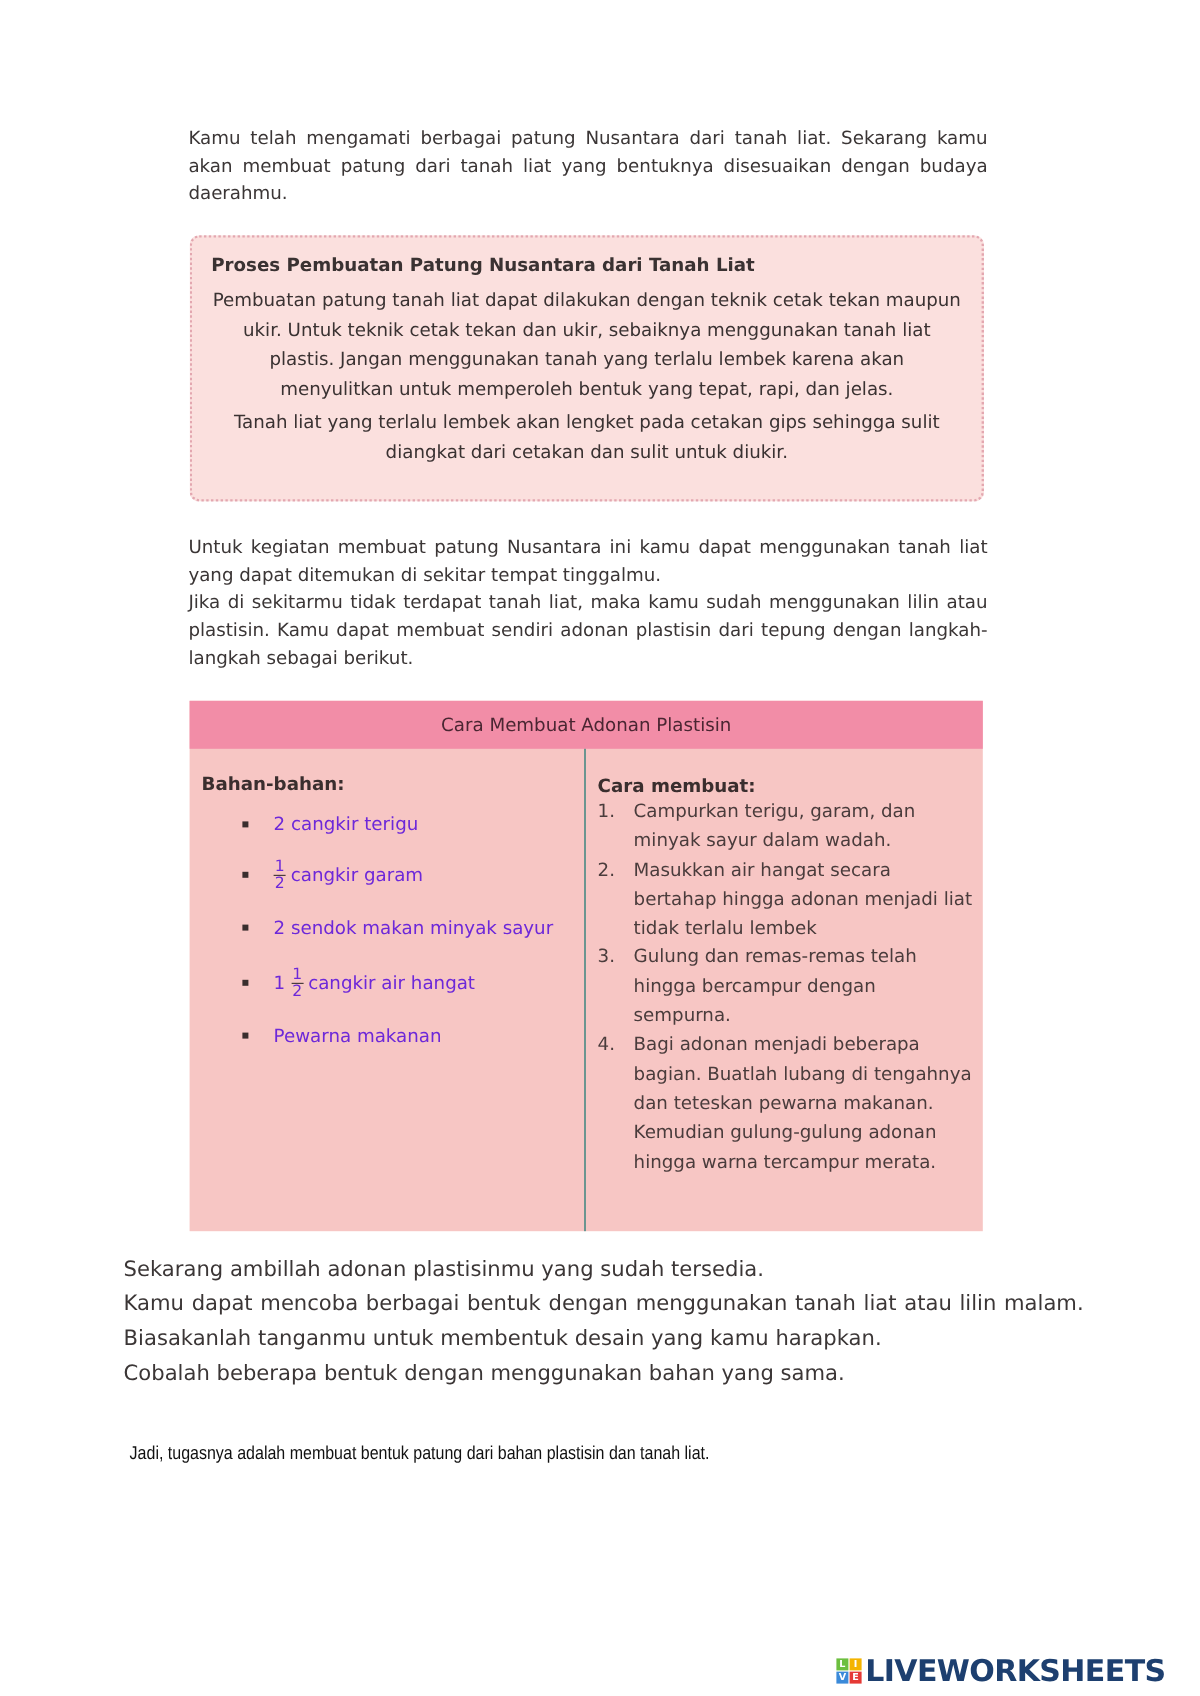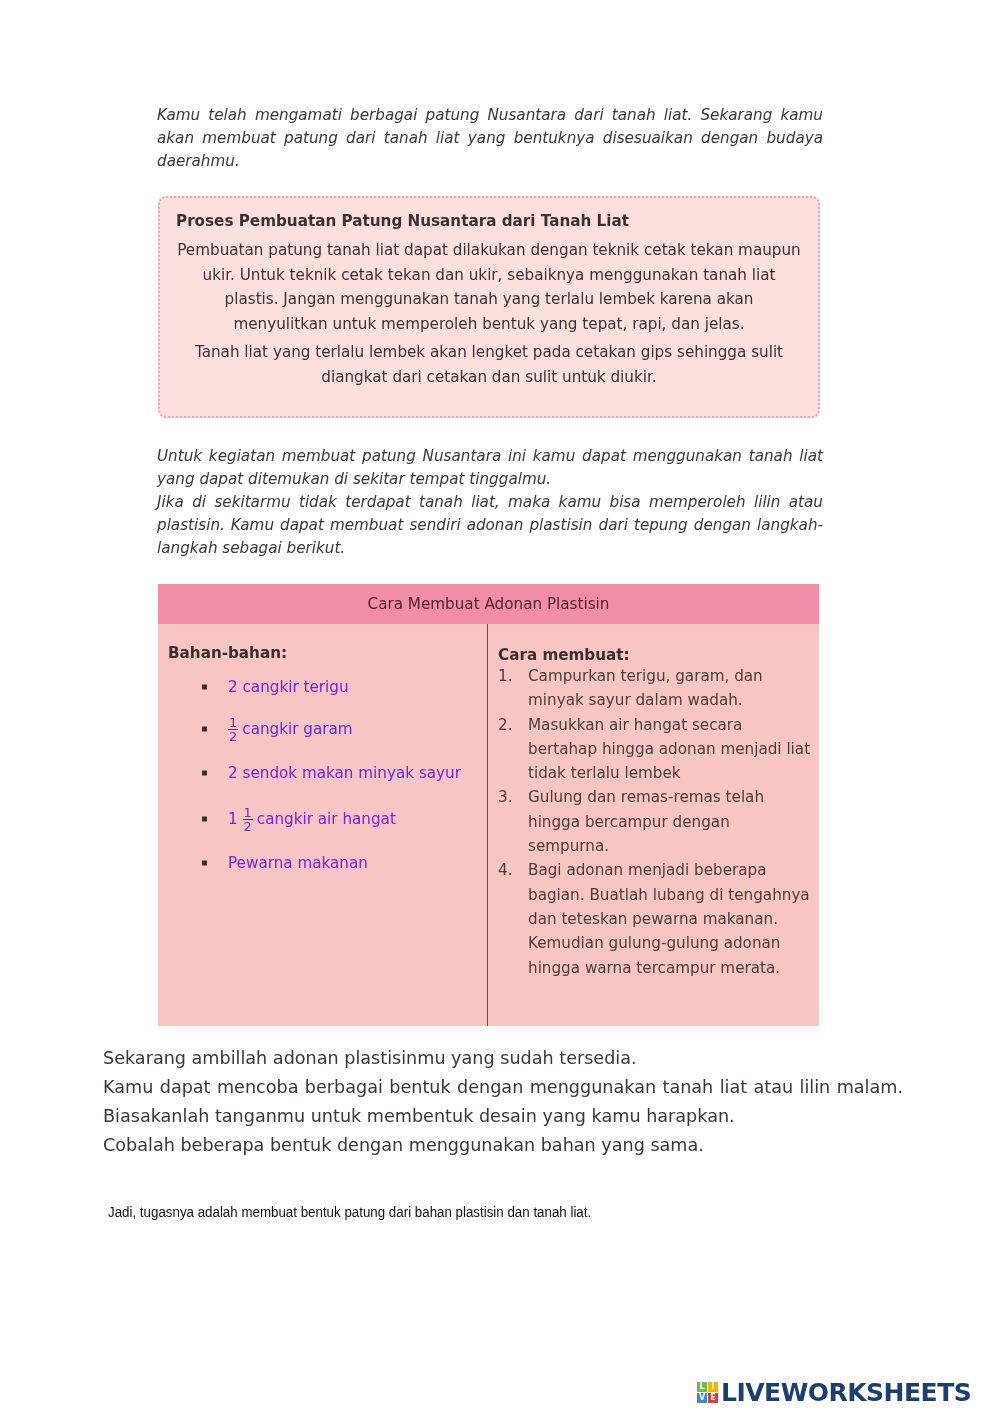--- a/index.html
+++ b/index.html
@@ -1,20 +1,20 @@
 <!DOCTYPE html>
 <html><head>
 <meta charset="utf-8">
 <style>
   html, body { margin:0; padding:0; background:#ffffff; }
   body { width:1000px; height:1413px; position:relative; overflow:hidden;
          font-family:"DejaVu Sans", sans-serif; color:#3a3535; }
   .para { position:absolute; left:157px; width:666px; font-size:15.2px; line-height:23px;
           text-align:justify; color:#3b3636; }
-  .para p { margin:0;font-style:italic; }
+  .para p { margin:0; }
   .infobox { position:absolute; left:158px; top:196px; width:662px; height:222px;
              background:#fbe0de; border:2px dotted #e3a7b0; border-radius:8px; box-sizing:border-box;
              padding:12px 16px 0 16px; }
   .infobox h3 { margin:0 0 6px 0; font-size:15.2px; font-weight:bold; color:#3a3232; line-height:22px; }
   .infobox p { margin:0 0 4px 0; font-size:15.2px; line-height:24.5px; color:#3a3232;text-align:center; }
   .tbl { position:absolute; left:158px; top:584px; width:661px; height:442px; background:#f7c6c4; }
   .tbl-head { height:40px; background:#f28da7; display:flex; align-items:center; justify-content:center;
               font-size:15.2px; color:#4a2632; font-weight:normal; }
   .tbl-body { display:flex; height:402px; }
   .col-left { width:330px; border-right:1px solid #0f766e; padding:20px 16px 0 10px; box-sizing:border-box; }
@@ -51,21 +51,21 @@
 </div>
 
 <div class="infobox">
   <h3>Proses Pembuatan Patung Nusantara dari Tanah Liat</h3>
   <p>Pembuatan patung tanah liat dapat dilakukan dengan teknik cetak tekan maupun ukir. Untuk teknik cetak tekan dan ukir, sebaiknya menggunakan tanah liat plastis. Jangan menggunakan tanah yang terlalu lembek karena akan menyulitkan untuk memperoleh bentuk yang tepat, rapi, dan jelas.</p>
   <p>Tanah liat yang terlalu lembek akan lengket pada cetakan gips sehingga sulit diangkat dari cetakan dan sulit untuk diukir.</p>
 </div>
 
 <div class="para" style="top:445px;">
   <p>Untuk kegiatan membuat patung Nusantara ini kamu dapat menggunakan tanah liat yang dapat ditemukan di sekitar tempat tinggalmu.</p>
-  <p>Jika di sekitarmu tidak terdapat tanah liat, maka kamu bisa memperoleh lilin atau plastisin. Kamu dapat membuat sendiri adonan plastisin dari tepung dengan langkah-langkah sebagai berikut.</p>
+  <p>Jika di sekitarmu tidak terdapat tanah liat, maka kamu sudah menggunakan lilin atau plastisin. Kamu dapat membuat sendiri adonan plastisin dari tepung dengan langkah-langkah sebagai berikut.</p>
 </div>
 
 <div class="tbl">
   <div class="tbl-head">
     <span>Cara Membuat Adonan Plastisin</span>
   </div>
   <div class="tbl-body">
     <div class="col-left">
       <div class="col-title">Bahan-bahan:</div>
       <ul class="ingredients">

